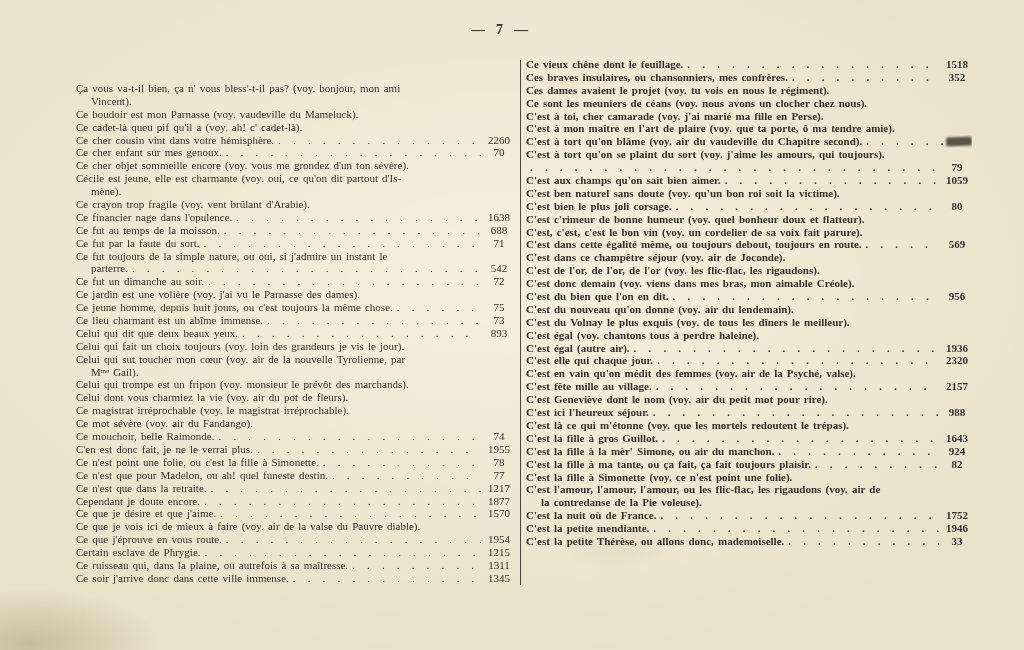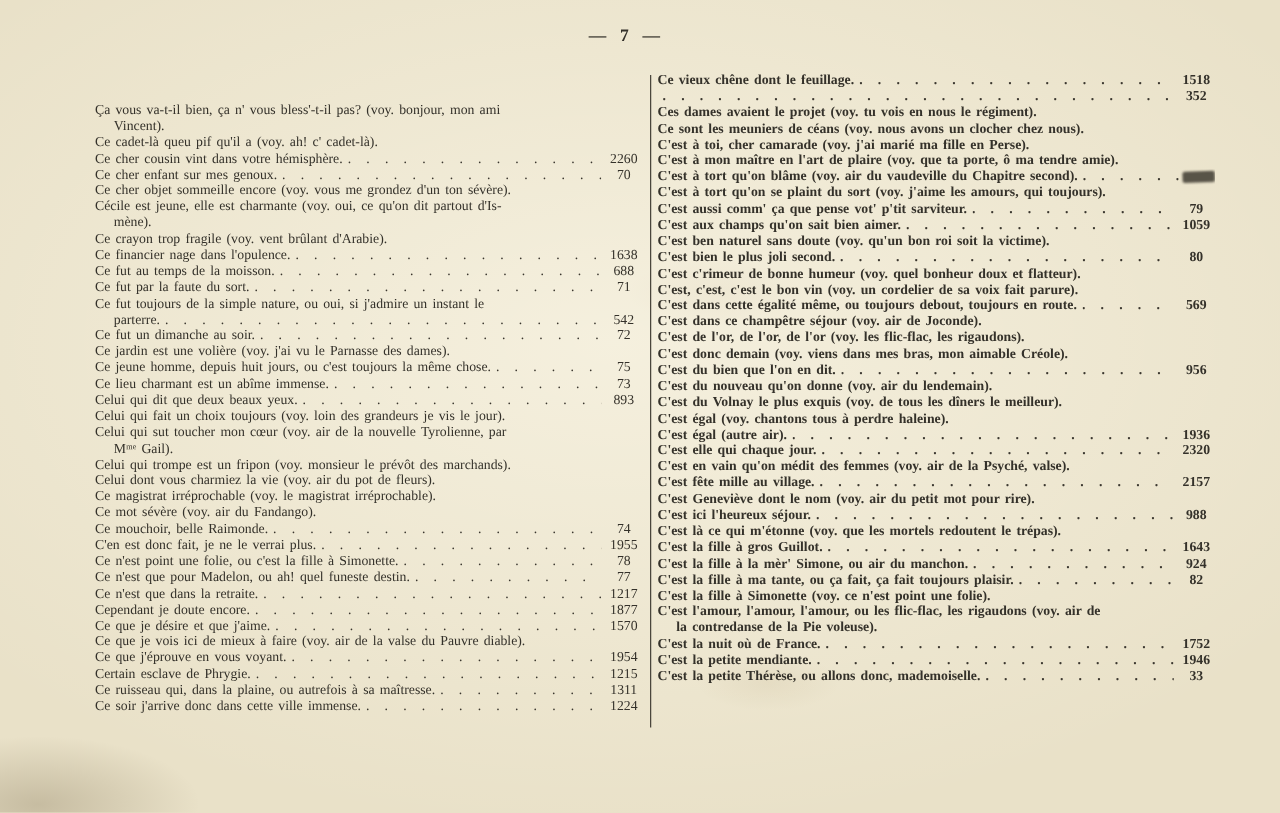--- a/index.html
+++ b/index.html
@@ -51,20 +51,23 @@
   </div>
   <div class="cols">
     <div class="col left" id="col-left">
         <div class="line">
           <span class="t">Ça vous va-t-il bien, ça n' vous bless'-t-il pas? (voy. bonjour, mon ami</span>
         </div>
         <div class="line ind">
           <span class="t">Vincent).</span>
         </div>
         <div class="line">
+          <span class="t">Ce boudoir est mon Parnasse (voy. vaudeville du Mameluck).</span>
+        </div>
+        <div class="line">
           <span class="t">Ce cadet-là queu pif qu'il a (voy. ah! c' cadet-là).</span>
         </div>
         <div class="line">
           <span class="t">Ce cher cousin vint dans votre hémisphère.</span>
           <span class="lead">. . . . . . . . . . . . . . . . . . . . . . . . . . . . . . . . . . . . . . . . . . . . . . . . . . . . . . . . . . . . . . . . . . . . . . . . . . . . . . . . . . . . . . . . . .</span>
           <span class="num">2260</span>
         </div>
         <div class="line">
           <span class="t">Ce cher enfant sur mes genoux.</span>
           <span class="lead">. . . . . . . . . . . . . . . . . . . . . . . . . . . . . . . . . . . . . . . . . . . . . . . . . . . . . . . . . . . . . . . . . . . . . . . . . . . . . . . . . . . . . . . . . .</span>
@@ -181,48 +184,49 @@
         </div>
         <div class="line">
           <span class="t">Ce que je désire et que j'aime.</span>
           <span class="lead">. . . . . . . . . . . . . . . . . . . . . . . . . . . . . . . . . . . . . . . . . . . . . . . . . . . . . . . . . . . . . . . . . . . . . . . . . . . . . . . . . . . . . . . . . .</span>
           <span class="num">1570</span>
         </div>
         <div class="line">
           <span class="t">Ce que je vois ici de mieux à faire (voy. air de la valse du Pauvre diable).</span>
         </div>
         <div class="line">
-          <span class="t">Ce que j'éprouve en vous voyant.</span>
+          <span class="t">Ce que j'éprouve en vous route.</span>
           <span class="lead">. . . . . . . . . . . . . . . . . . . . . . . . . . . . . . . . . . . . . . . . . . . . . . . . . . . . . . . . . . . . . . . . . . . . . . . . . . . . . . . . . . . . . . . . . .</span>
           <span class="num">1954</span>
         </div>
         <div class="line">
           <span class="t">Certain esclave de Phrygie.</span>
           <span class="lead">. . . . . . . . . . . . . . . . . . . . . . . . . . . . . . . . . . . . . . . . . . . . . . . . . . . . . . . . . . . . . . . . . . . . . . . . . . . . . . . . . . . . . . . . . .</span>
           <span class="num">1215</span>
         </div>
         <div class="line">
           <span class="t">Ce ruisseau qui, dans la plaine, ou autrefois à sa maîtresse.</span>
           <span class="lead">. . . . . . . . . . . . . . . . . . . . . . . . . . . . . . . . . . . . . . . . . . . . . . . . . . . . . . . . . . . . . . . . . . . . . . . . . . . . . . . . . . . . . . . . . .</span>
           <span class="num">1311</span>
         </div>
         <div class="line">
           <span class="t">Ce soir j'arrive donc dans cette ville immense.</span>
           <span class="lead">. . . . . . . . . . . . . . . . . . . . . . . . . . . . . . . . . . . . . . . . . . . . . . . . . . . . . . . . . . . . . . . . . . . . . . . . . . . . . . . . . . . . . . . . . .</span>
-          <span class="num">1224</span>
+          <span class="num">1345</span>
         </div>
       </div>
     <div class="rule"></div>
     <div class="col right" id="col-right">
         <div class="line">
           <span class="t">Ce vieux chêne dont le feuillage.</span>
           <span class="lead">. . . . . . . . . . . . . . . . . . . . . . . . . . . . . . . . . . . . . . . . . . . . . . . . . . . . . . . . . . . . . . . . . . . . . . . . . . . . . . . . . . . . . . . . . .</span>
           <span class="num">1518</span>
         </div>
         <div class="line">
+          <span class="t">Ces braves insulaires, ou chansonniers, mes confrères.</span>
           <span class="lead">. . . . . . . . . . . . . . . . . . . . . . . . . . . . . . . . . . . . . . . . . . . . . . . . . . . . . . . . . . . . . . . . . . . . . . . . . . . . . . . . . . . . . . . . . .</span>
           <span class="num">352</span>
         </div>
         <div class="line">
           <span class="t">Ces dames avaient le projet (voy. tu vois en nous le régiment).</span>
         </div>
         <div class="line">
           <span class="t">Ce sont les meuniers de céans (voy. nous avons un clocher chez nous).</span>
         </div>
         <div class="line">
@@ -233,34 +237,33 @@
         </div>
         <div class="line">
           <span class="t">C'est à tort qu'on blâme (voy. air du vaudeville du Chapitre second).</span>
           <span class="lead">. . . . . . . . . . . . . . . . . . . . . . . . . . . . . . . . . . . . . . . . . . . . . . . . . . . . . . . . . . . . . . . . . . . . . . . . . . . . . . . . . . . . . . . . . .</span>
           <span class="smudge"></span>
         </div>
         <div class="line">
           <span class="t">C'est à tort qu'on se plaint du sort (voy. j'aime les amours, qui toujours).</span>
         </div>
         <div class="line">
-          <span class="t">C'est aussi comm' ça que pense vot' p'tit sarviteur.</span>
           <span class="lead">. . . . . . . . . . . . . . . . . . . . . . . . . . . . . . . . . . . . . . . . . . . . . . . . . . . . . . . . . . . . . . . . . . . . . . . . . . . . . . . . . . . . . . . . . .</span>
           <span class="num">79</span>
         </div>
         <div class="line">
           <span class="t">C'est aux champs qu'on sait bien aimer.</span>
           <span class="lead">. . . . . . . . . . . . . . . . . . . . . . . . . . . . . . . . . . . . . . . . . . . . . . . . . . . . . . . . . . . . . . . . . . . . . . . . . . . . . . . . . . . . . . . . . .</span>
           <span class="num">1059</span>
         </div>
         <div class="line">
           <span class="t">C'est ben naturel sans doute (voy. qu'un bon roi soit la victime).</span>
         </div>
         <div class="line">
-          <span class="t">C'est bien le plus joli second.</span>
+          <span class="t">C'est bien le plus joli corsage.</span>
           <span class="lead">. . . . . . . . . . . . . . . . . . . . . . . . . . . . . . . . . . . . . . . . . . . . . . . . . . . . . . . . . . . . . . . . . . . . . . . . . . . . . . . . . . . . . . . . . .</span>
           <span class="num">80</span>
         </div>
         <div class="line">
           <span class="t">C'est c'rimeur de bonne humeur (voy. quel bonheur doux et flatteur).</span>
         </div>
         <div class="line">
           <span class="t">C'est, c'est, c'est le bon vin (voy. un cordelier de sa voix fait parure).</span>
         </div>
         <div class="line">

